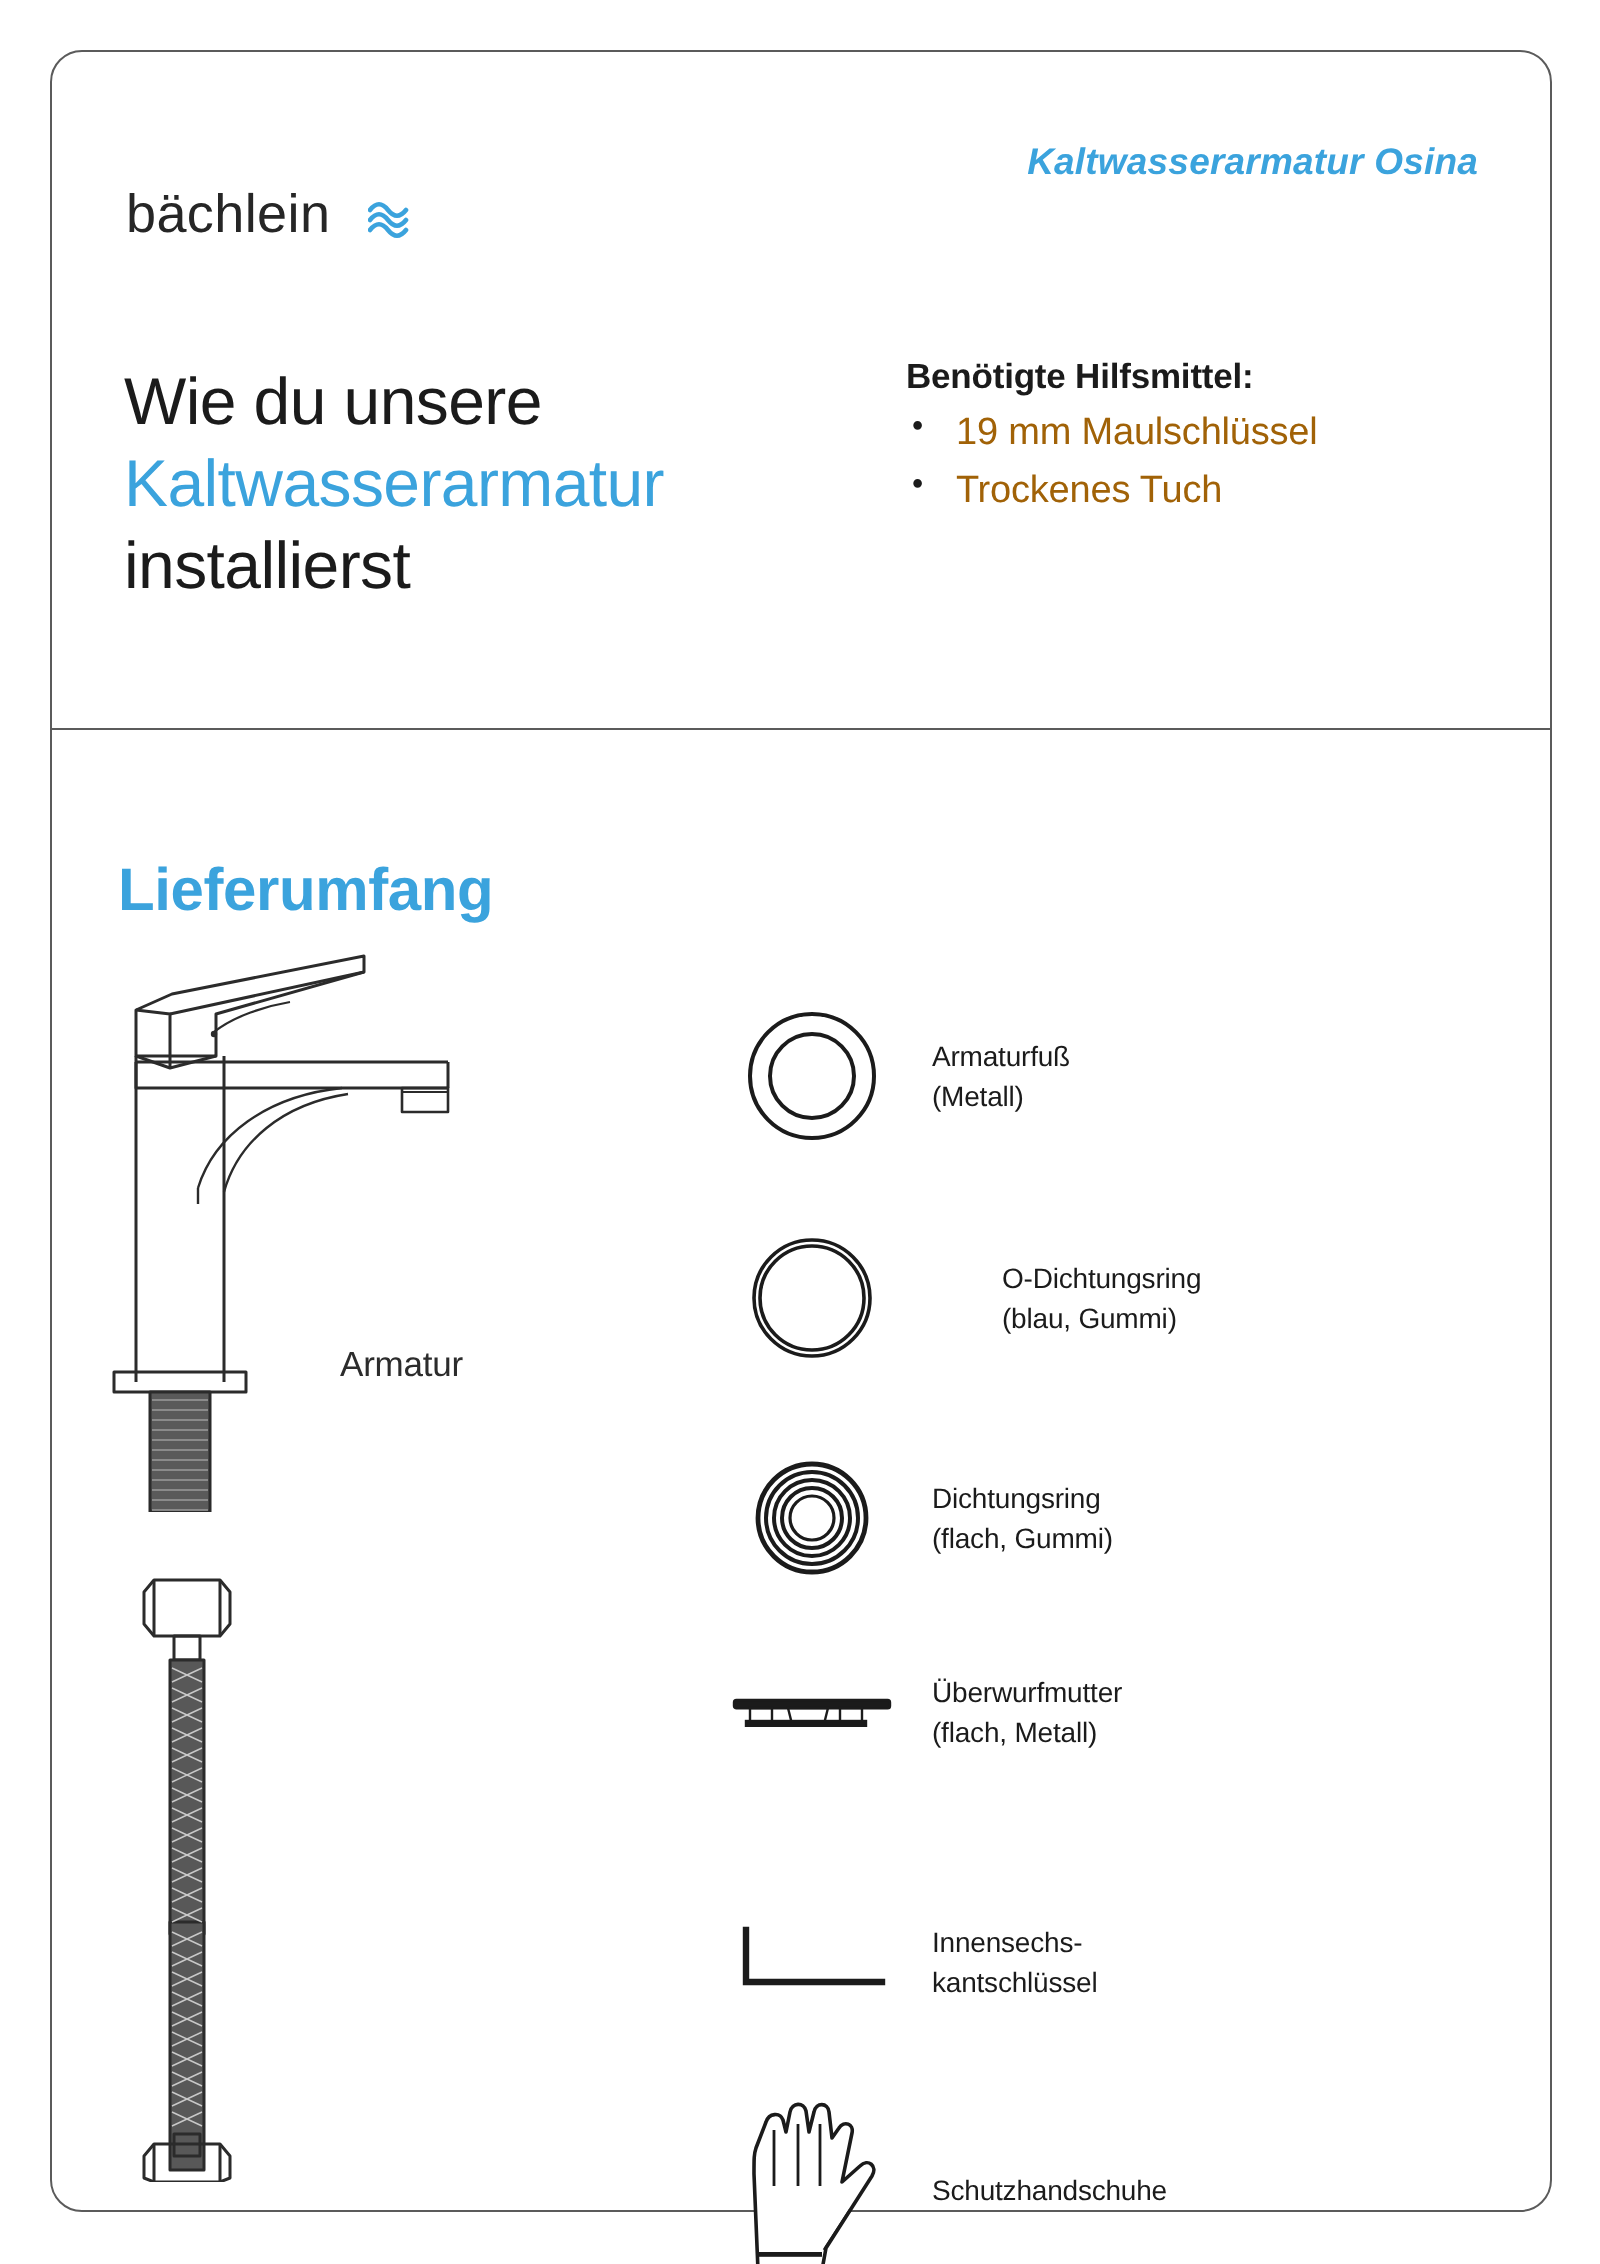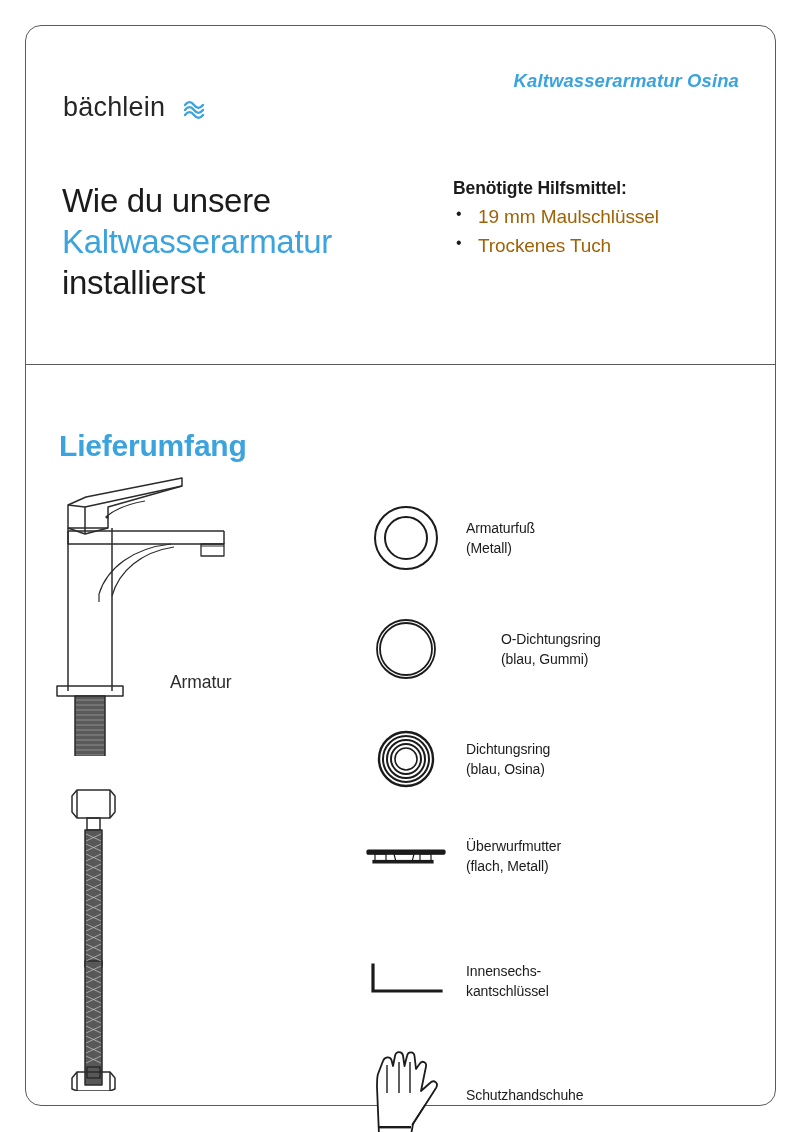--- a/index.html
+++ b/index.html
@@ -419,21 +419,21 @@
           <div class="part-icon">
             <svg width="60" height="60" viewBox="0 0 60 60">
               <circle cx="30" cy="30" r="27" fill="none" stroke="#1b1b1b" stroke-width="2.4"></circle>
               <circle cx="30" cy="30" r="23" fill="none" stroke="#1b1b1b" stroke-width="2"></circle>
               <circle cx="30" cy="30" r="19" fill="none" stroke="#1b1b1b" stroke-width="2"></circle>
               <circle cx="30" cy="30" r="15" fill="none" stroke="#1b1b1b" stroke-width="2"></circle>
               <circle cx="30" cy="30" r="11" fill="none" stroke="#1b1b1b" stroke-width="1.6"></circle>
             </svg>
           </div>
           <div class="part-label">Dichtungsring
-(blau, Osina)</div>
+(flach, Gummi)</div>
         </div>
 
         <div class="part-row row-3">
           <div class="part-icon">
             <svg width="86" height="34" viewBox="0 0 86 34">
               <g fill="#1b1b1b" stroke="#1b1b1b" stroke-width="1.2">
                 <rect x="4" y="11" width="78" height="4.2" rx="1.2"></rect>
                 <path d="M12 15 L12 23 L23 23 L23 15 Z" fill="none"></path>
                 <path d="M31 15 L33 23 L49 23 L51 15 Z" fill="none"></path>
                 <path d="M57 15 L57 23 L68 23 L68 15 Z" fill="none"></path>

